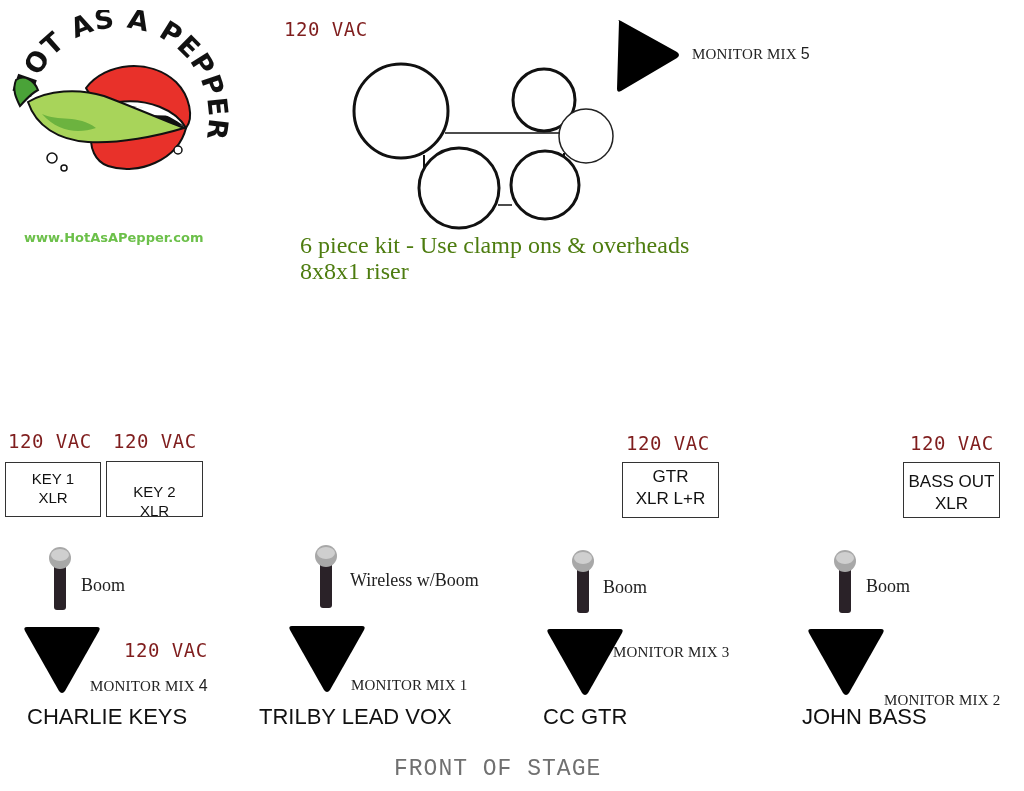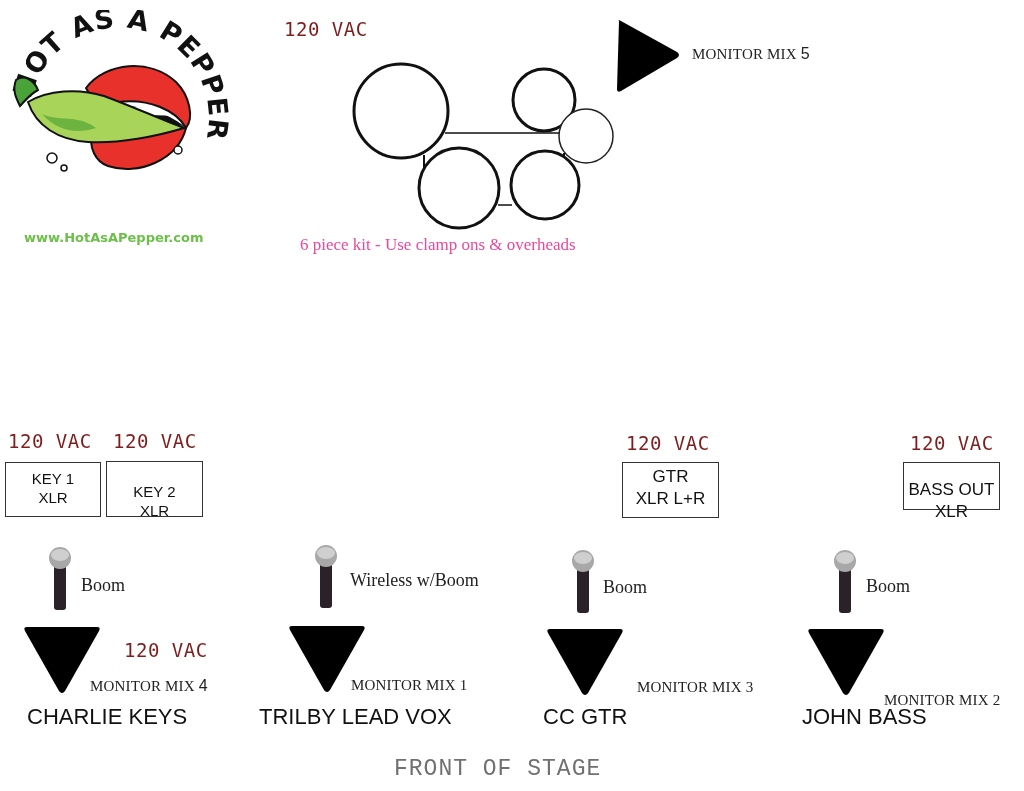--- a/index.html
+++ b/index.html
@@ -5,21 +5,21 @@
   html, body { margin: 0; padding: 0; background: #ffffff; }
   body { width: 1024px; height: 791px; position: relative; overflow: hidden; font-family: "Liberation Sans", sans-serif; color: #111; }
   .abs { position: absolute; }
   .mono { font-family: "DejaVu Sans Mono", "Liberation Mono", monospace; font-size: 19px; color: #7f1d1d; letter-spacing: 0.5px; white-space: nowrap; }
   .box { position: absolute; border: 1.5px solid #333; background: #fff; text-align: center; font-family: "Liberation Sans", sans-serif; font-size: 15px; line-height: 19px; box-sizing: border-box; padding-top: 6px; }
   .box.big { font-size: 17px; line-height: 22px; padding-top: 3px; }
   .mon-label { font-family: "Liberation Serif", "DejaVu Serif", serif; font-size: 15px; color: #222; letter-spacing: 0.2px; white-space: nowrap; }
   .mon-label .num { font-family: "Liberation Sans", sans-serif; font-size: 16px; }
   .person { font-family: "Liberation Sans", sans-serif; font-size: 22px; color: #111; white-space: nowrap; }
   .mic-note { font-family: "Liberation Serif", "DejaVu Serif", serif; font-size: 18px; color: #222; white-space: nowrap; }
-  .drum-note { font-family: "Liberation Serif", "DejaVu Serif", serif; font-size: 17px; color: #ec4899; line-height: 26px; white-space: nowrap; }
+  .drum-note { font-family: "Liberation Serif", "DejaVu Serif", serif; font-size: 24px; color: #4d7c0f; line-height: 26px; white-space: nowrap; }
   .front { font-family: Liberation Mono, monospace; font-size: 23px; color: #707070; letter-spacing: 1px; white-space: nowrap; }
   .url { font-family: "DejaVu Sans", sans-serif; font-weight: bold; font-size: 13px; white-space: nowrap; }
 </style>
 </head>
 <body>
 
 <div class="abs" style="left:8px; top:10px; width:222px; height:195px;">
   <svg width="222" height="175" viewBox="0 0 222 175">
 
     <defs>
@@ -56,20 +56,21 @@
   <line x1="224" y1="98" x2="224" y2="110" stroke="#111" stroke-width="2"></line>
   <circle cx="61" cy="56" r="47" fill="#fff" stroke="#111" stroke-width="3"></circle>
   <circle cx="204" cy="45" r="31" fill="#fff" stroke="#111" stroke-width="3"></circle>
   <circle cx="119" cy="133" r="40" fill="#fff" stroke="#111" stroke-width="3"></circle>
   <circle cx="205" cy="130" r="34" fill="#fff" stroke="#111" stroke-width="3"></circle>
   <circle cx="246" cy="81" r="27" fill="#fff" stroke="#222" stroke-width="1.5"></circle>
 </svg>
 
 <div class="abs drum-note" style="left:300px; top:232px; width:370px;">
   <div>6 piece kit  - Use clamp ons &amp; overheads</div>
+  <div>8x8x1 riser</div>
 </div>
 
 <svg class="abs" style="left:613px; top:17px;" width="70" height="78" viewBox="0 0 70 78">
   <path d="M 6 4 Q 4 2 8 4 L 64 35 Q 68 38 64 41 L 8 74 Q 4 76 4 72 Z" fill="#000"></path>
 </svg>
 <div class="abs mon-label" style="left:692px; top:45px;">
   <span>MONITOR MIX</span>
   <span class="num">5</span>
 </div>
 
@@ -83,21 +84,21 @@
   <div>XLR</div>
 </div>
 <div class="box" style="left:106px; top:461px; width:97px; height:56px; padding-top:20px;">
   <div>KEY 2</div>
   <div>XLR</div>
 </div>
 <div class="box big" style="left:622px; top:462px; width:97px; height:56px;">
   <div>GTR</div>
   <div>XLR L+R</div>
 </div>
-<div class="box big" style="left:903px; top:462px; width:97px; height:48px; padding-top:16px;">
+<div class="box big" style="left:903px; top:462px; width:97px; height:56px; padding-top:8px;">
   <div>BASS OUT</div>
   <div>XLR</div>
 </div>
 
 <svg class="abs" style="left:48px; top:546px;" width="24" height="66" viewBox="0 0 24 66">
   <rect x="6" y="18" width="12" height="46" rx="3" fill="#2a2228"></rect>
   <ellipse cx="12" cy="12" rx="11" ry="11" fill="#a8a8a8"></ellipse>
   <ellipse cx="12" cy="9" rx="9" ry="6" fill="#cfcfcf"></ellipse>
 </svg>
 <svg class="abs" style="left:314px; top:544px;" width="24" height="66" viewBox="0 0 24 66">
@@ -137,21 +138,21 @@
 <div class="abs mono" style="left:124px; top:639px;">120 VAC</div>
 
 <div class="abs mon-label" style="left:90px; top:677px;">
   <span>MONITOR MIX</span>
   <span class="num">4</span>
 </div>
 <div class="abs mon-label" style="left:351px; top:677px;">
   <span>MONITOR MIX</span>
   <span>1</span>
 </div>
-<div class="abs mon-label" style="left:613px; top:679px;margin-left:24px;">
+<div class="abs mon-label" style="left:613px; top:644px;">
   <span>MONITOR MIX</span>
   <span>3</span>
 </div>
 <div class="abs mon-label" style="left:872px; top:692px;margin-left:12px;">
   <span>MONITOR MIX</span>
   <span>2</span>
 </div>
 
 <div class="abs person" style="left:27px; top:704px;">CHARLIE KEYS</div>
 <div class="abs person" style="left:259px; top:704px;">TRILBY LEAD VOX</div>

